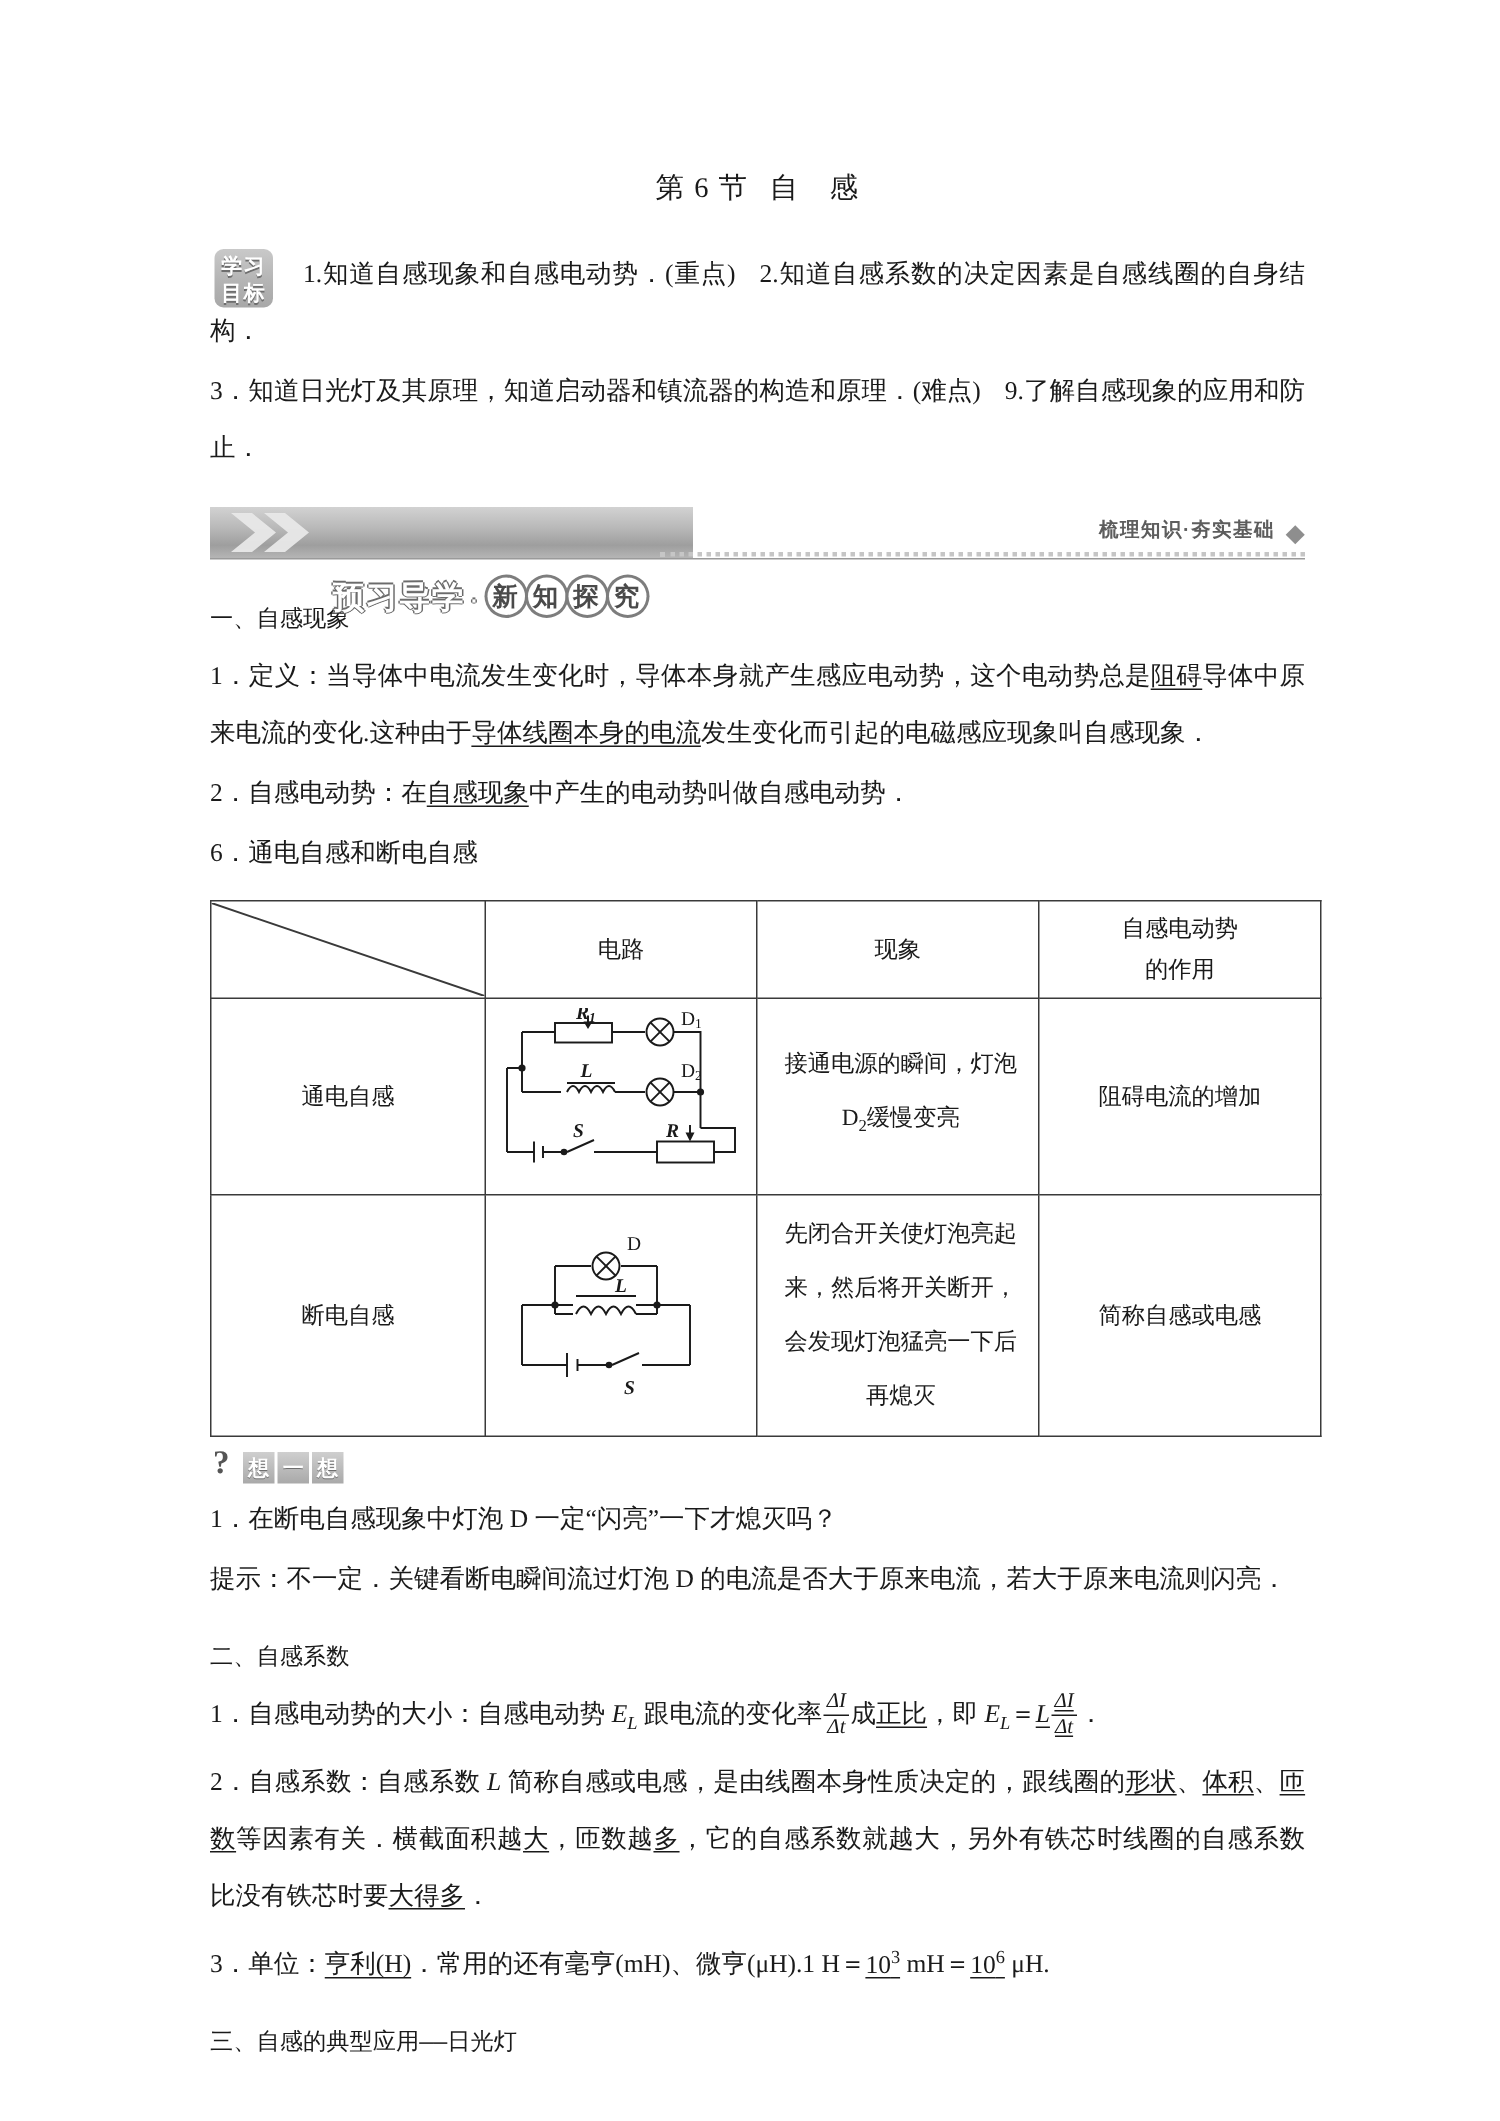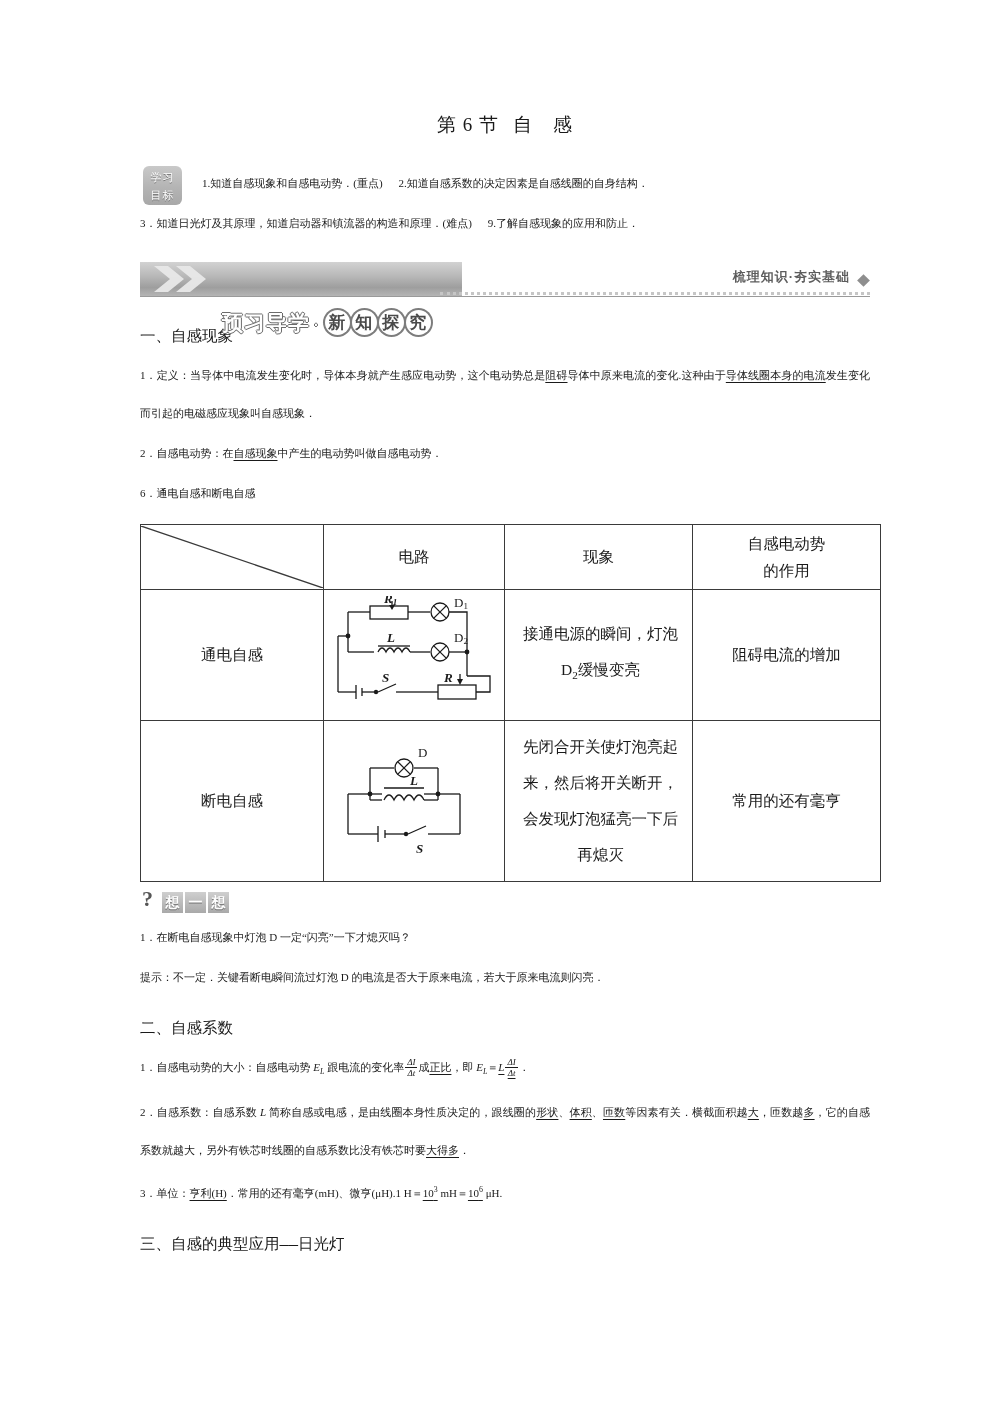--- a/index.html
+++ b/index.html
@@ -47,27 +47,27 @@
   }
   .badge-goal {
     position: absolute;
     left: 3px;
     top: 2px;
     width: 39px;
     height: 39px;
     border-radius: 6px;
     background: linear-gradient(180deg,#c9c9c9 0%, #b4b4b4 55%, #a8a8a8 100%);
     color: #ffffff;
-    font-size: 11px;
+    font-size: 14px;
     line-height: 18px;
     text-align: center;
     padding-top: 2px;
     box-sizing: border-box;
     font-family: "Liberation Sans", sans-serif;
-    font-weight: normal;
+    font-weight: bold;
     letter-spacing: 1px;
     text-shadow: 0 1px 0 #6e6e6e;
   }
   .badge-goal span { display: block; }
   .obj-p1 { text-indent: 62px; margin: 0; }
   .obj-p2 { margin: 0; }
   .gap { display: inline-block; width: 16px; }
 
   
   .banner {
@@ -146,21 +146,21 @@
   }
 
   
   .sec-h {
     font-size: 15.5px;
     margin: 16px 0 0 0;
     line-height: 34px;
     font-family: Liberation Mono, monospace;
   }
   .para {
-    font-size: 11px;
+    font-size: 17px;
     line-height: 38px;
     margin: 2px 0 0 0;
     text-align: justify;
   }
   .u { text-decoration: underline; text-underline-offset: 3px; }
   .ital { font-style: italic; }
   sub { font-size: 0.72em; }
   sup { font-size: 0.72em; }
 
   
@@ -404,21 +404,21 @@
             <g font-family="Liberation Serif, serif" font-size="13" fill="#1a1a1a">
               <text x="92" y="19">D</text>
             </g>
             <g font-family="Liberation Serif, serif" font-size="13" font-style="italic" font-weight="bold" fill="#1a1a1a">
               <text x="84" y="47">L</text>
               <text x="90" y="115">S</text>
             </g>
           </svg>
         </td>
         <td class="c3 phenom"><span>先闭合开关使灯泡亮起来，然后将开关断开，会发现灯泡猛亮一下后再熄灭</span></td>
-        <td class="c4">常用的还有毫亨</td>
+        <td class="c4">简称自感或电感</td>
       </tr>
     </tbody>
       </table>
 
     <div class="think">
       <span class="qmark">?</span>
       <span class="think-sq ts1">想</span>
       <span class="think-sq ts2">一</span>
       <span class="think-sq ts3">想</span>
     </div>

